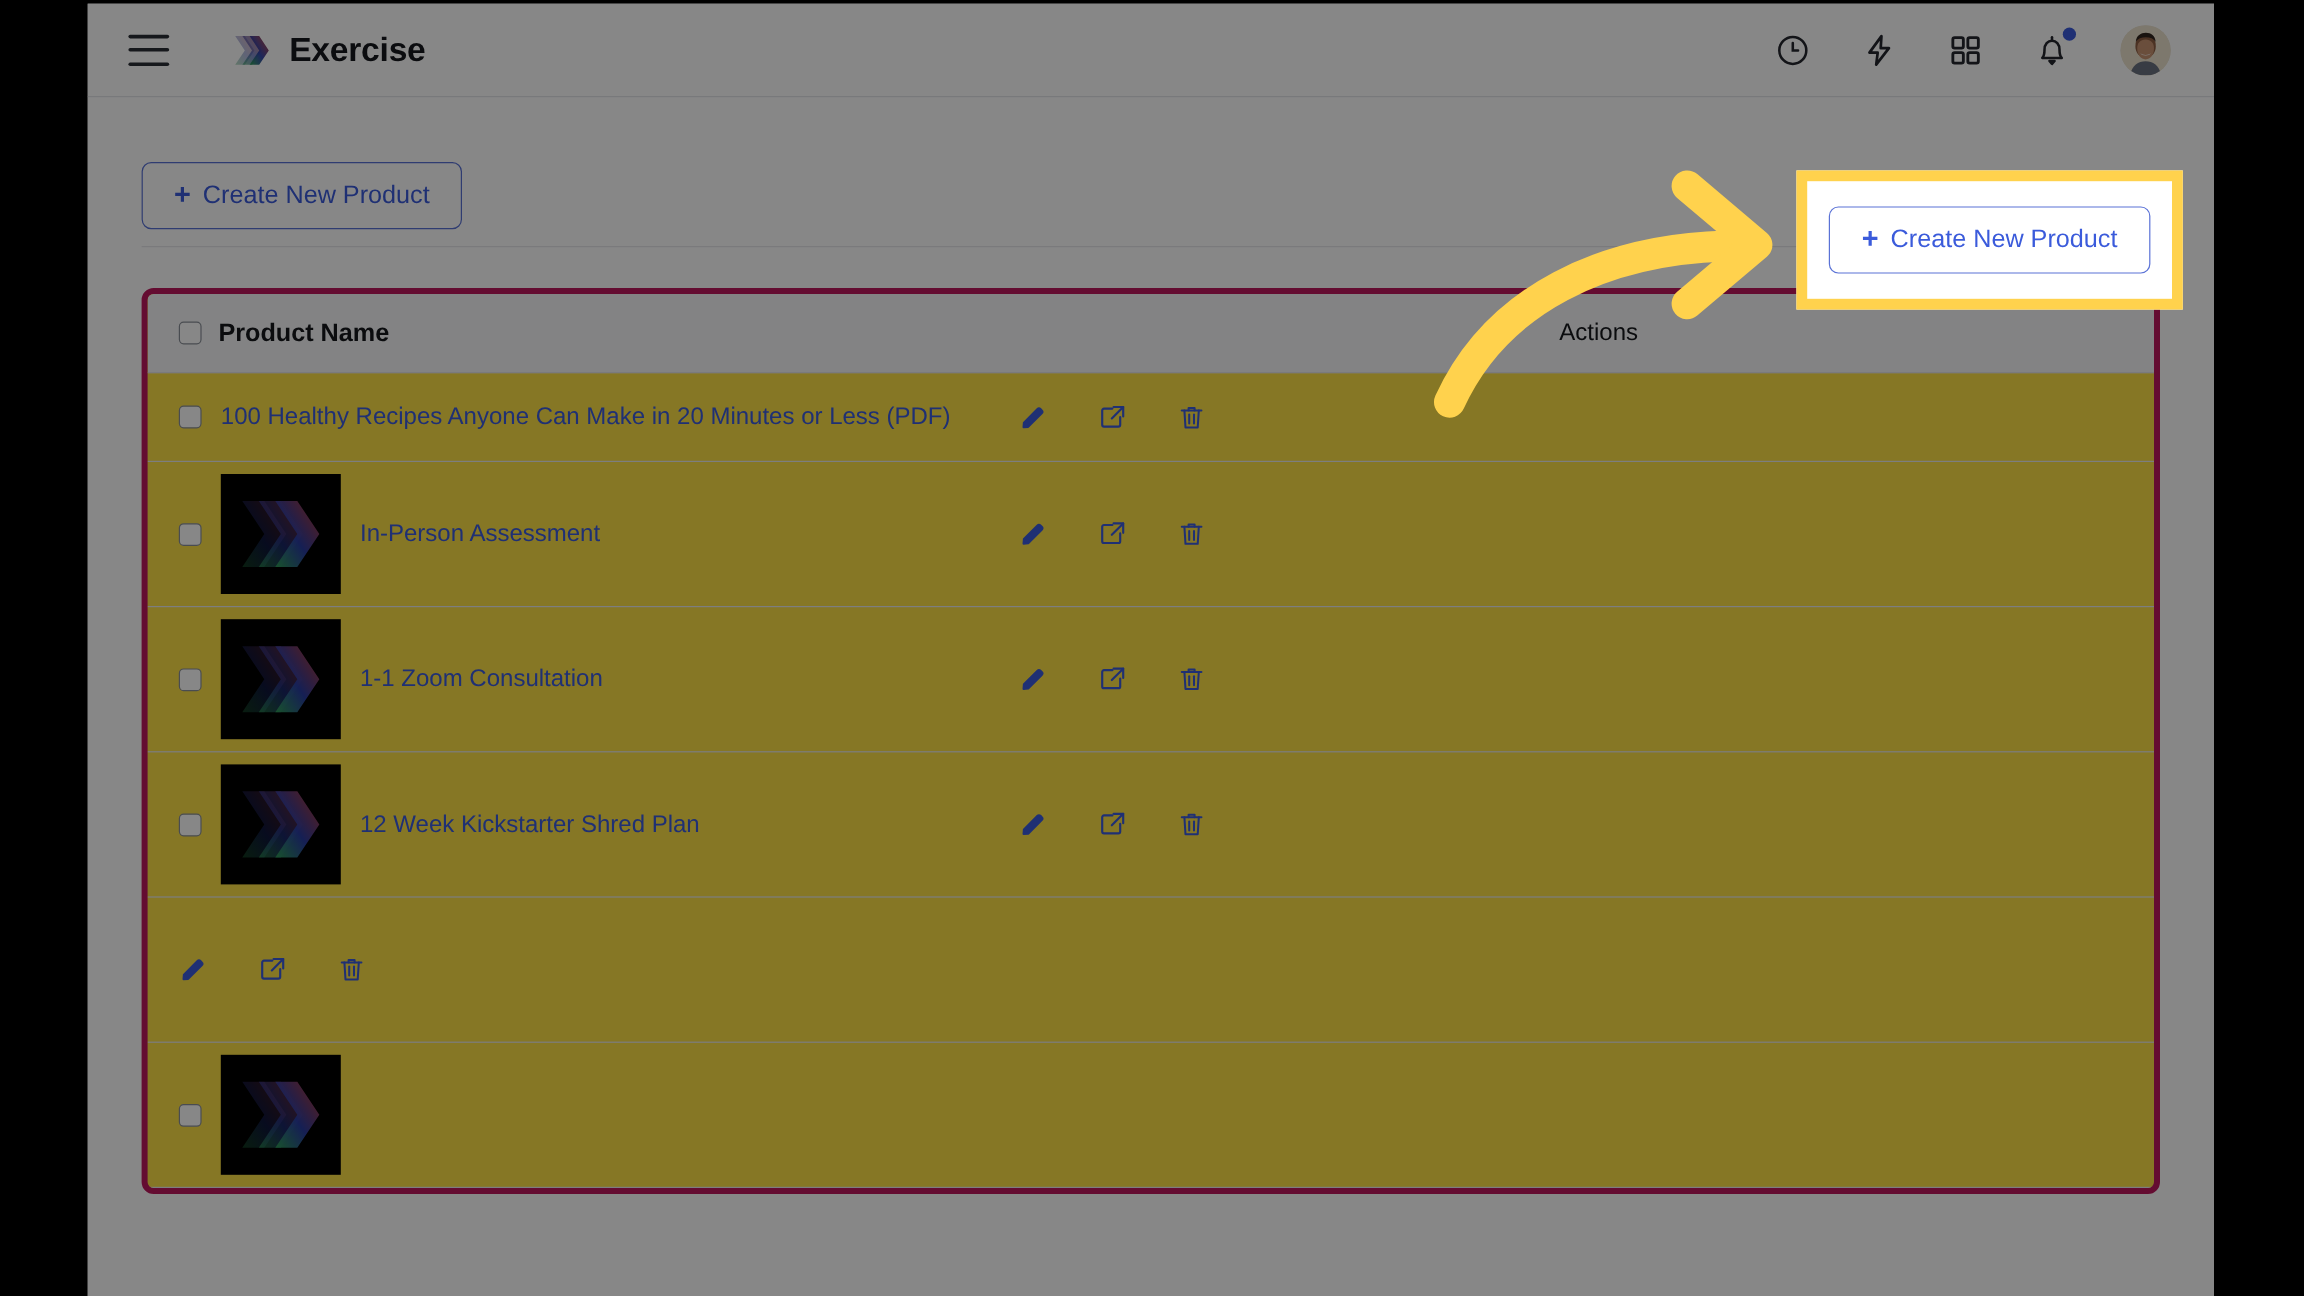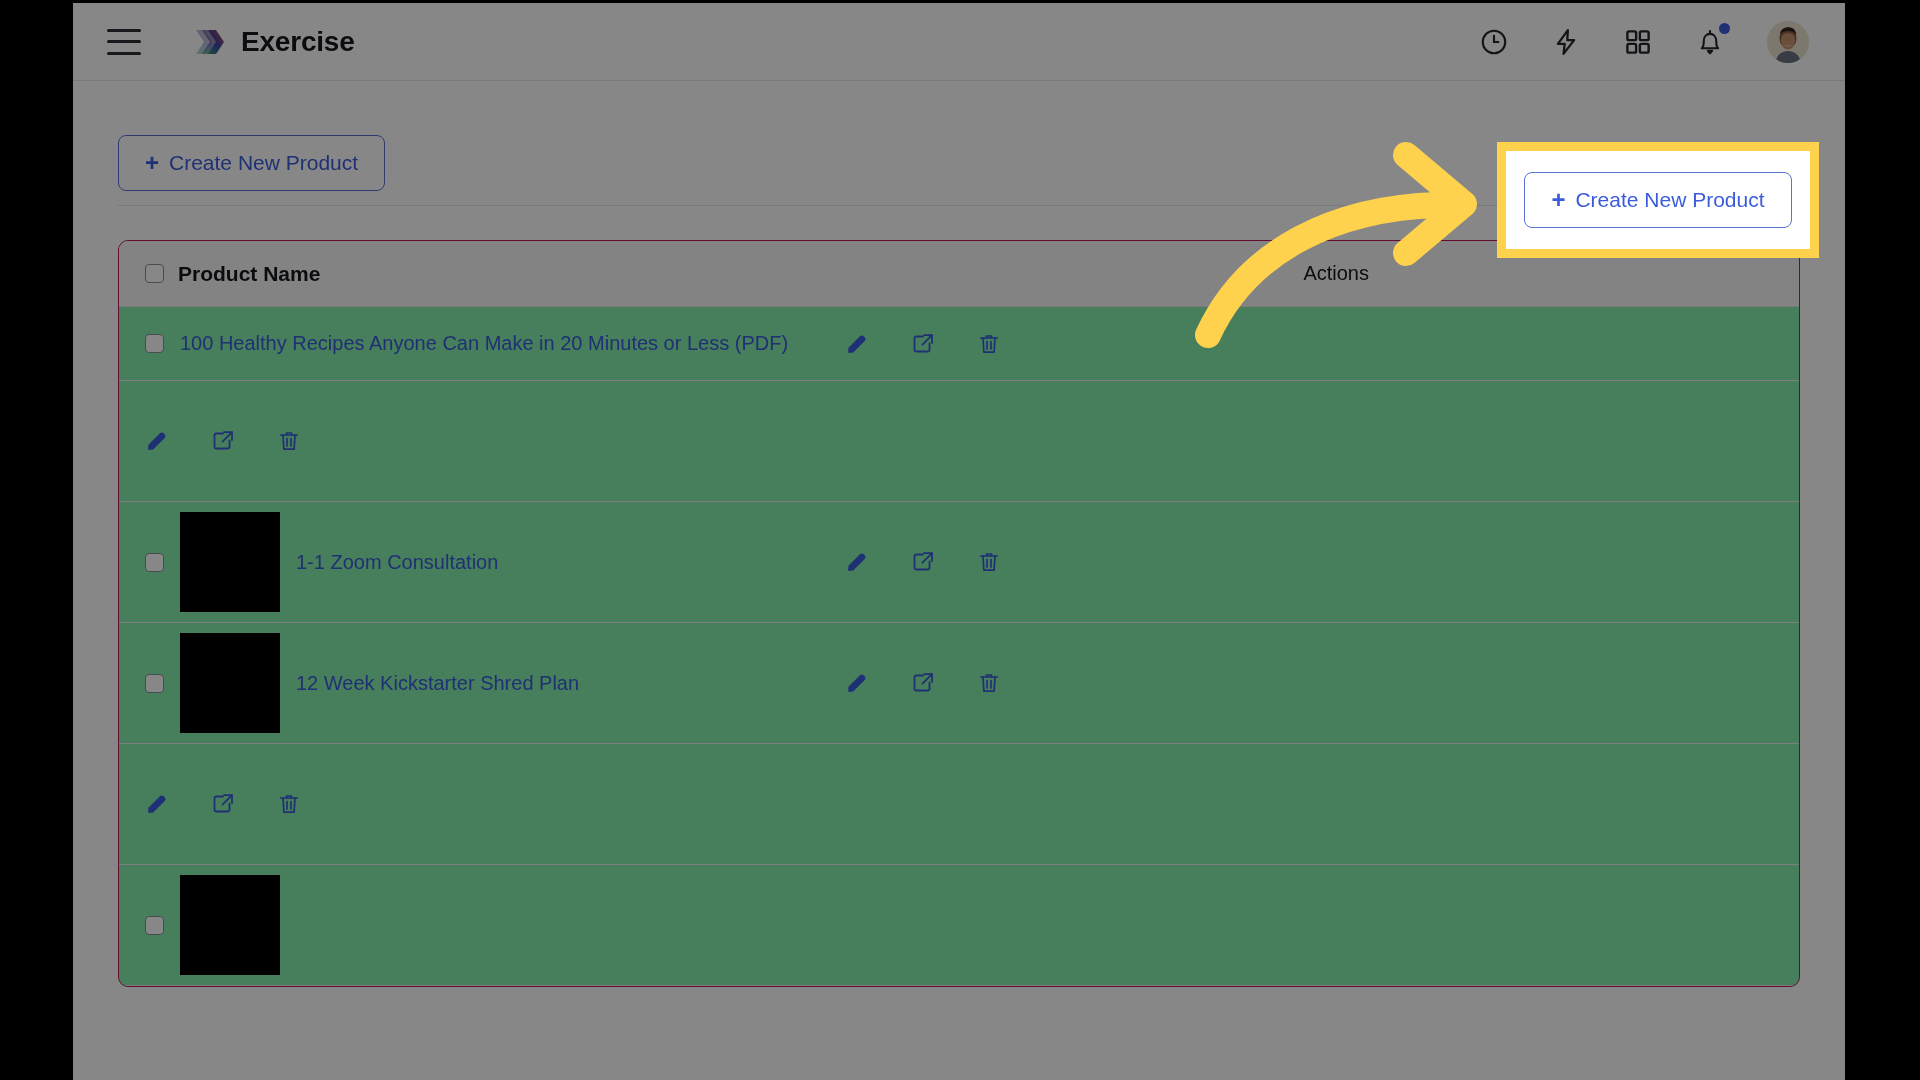--- a/index.html
+++ b/index.html
@@ -161,23 +161,23 @@
     font-size: 21px;
     cursor: pointer;
     font-family: "Liberation Sans", sans-serif;
     white-space: nowrap;
   }
   .create-btn .plus { font-size: 24px; font-weight: 700; line-height: 1; }
 
   
   .table-card {
     margin-top: 34px;
-    border: 1px solid #be185d;
+    border: 5px solid #be185d;
     border-radius: 10px;
-    background: #86efac;
+    background: #fde047;
     overflow: hidden;
   }
 
   .thead {
     display: flex;
     align-items: center;
     height: 66px;
     background: #f7f8f9;
     border-bottom: 1px solid #e6e7ea;
     padding: 0 26px;
@@ -409,20 +409,40 @@
                 <path d="M9.5 6 L9.5 4 L14.5 4 L14.5 6"></path>
                 <path d="M6 6 L6.9 20.2 L17.1 20.2 L18 6"></path>
                 <path d="M10 9.5 L10 17"></path>
                 <path d="M14 9.5 L14 17"></path>
               </svg>
             </span>
           </div>
         </div>
 
         <div class="trow">
+          <div class="row-left">
+            <span class="cbox"></span>
+            <span class="thumb">
+              <svg width="78" height="86" viewBox="0 0 34 34">
+                <defs>
+                  <linearGradient id="lg2" x1="0" y1="1" x2="1" y2="0">
+                    <stop offset="0%" stop-color="#2f9e54"></stop>
+                    <stop offset="45%" stop-color="#2b3fa8"></stop>
+                    <stop offset="100%" stop-color="#c0392b"></stop>
+                  </linearGradient>
+                </defs>
+                <g fill="url(#lg2)">
+                  <path d="M3 5 L11 5 L19 17 L11 29 L3 29 L11 17 Z" opacity="0.35"></path>
+                  <path d="M9 5 L17 5 L25 17 L17 29 L9 29 L17 17 Z" opacity="0.6"></path>
+                  <path d="M15 5 L23 5 L31 17 L23 29 L15 29 L23 17 Z" opacity="0.95"></path>
+                </g>
+              </svg>
+            </span>
+            <span class="row-title">In-Person Assessment</span>
+          </div>
           <div class="row-actions">
             <span class="act">
               <svg width="24" height="24" viewBox="0 0 24 24" fill="none" stroke="#3b5bdb" stroke-width="1.8" stroke-linejoin="round">
                 <path d="M4 20 L4.3 16.2 L15.6 4.9 C16.3 4.2 17.3 4.2 18 4.9 L19.1 6 C19.8 6.7 19.8 7.7 19.1 8.4 L7.8 19.7 Z" fill="#3b5bdb"></path>
               </svg>
             </span>
             <span class="act">
               <svg width="24" height="24" viewBox="0 0 24 24" fill="none" stroke="#3b5bdb" stroke-width="1.8" stroke-linecap="round" stroke-linejoin="round">
                 <path d="M12 4.5 L5 4.5 C4.2 4.5 3.5 5.2 3.5 6 L3.5 18 C3.5 18.8 4.2 19.5 5 19.5 L17 19.5 C17.8 19.5 18.5 18.8 18.5 18 L18.5 11.5"></path>
                 <path d="M13 3.2 L21 3.2 L21 11"></path>

